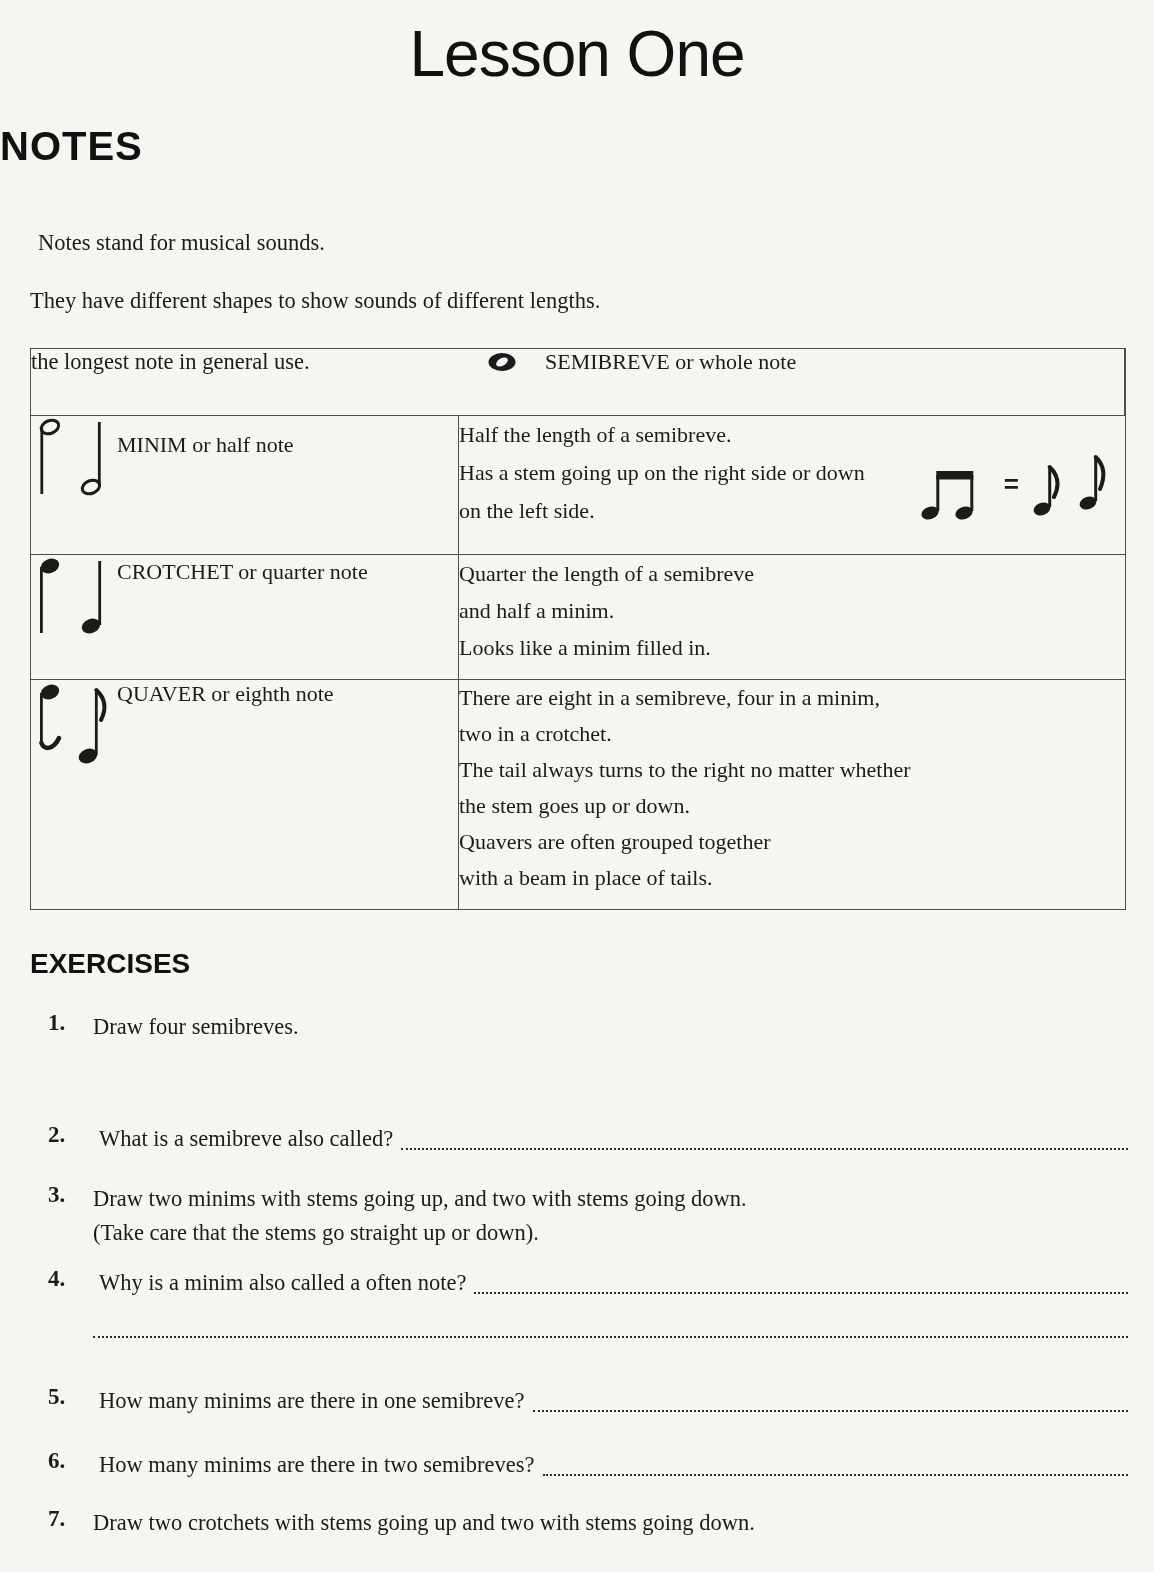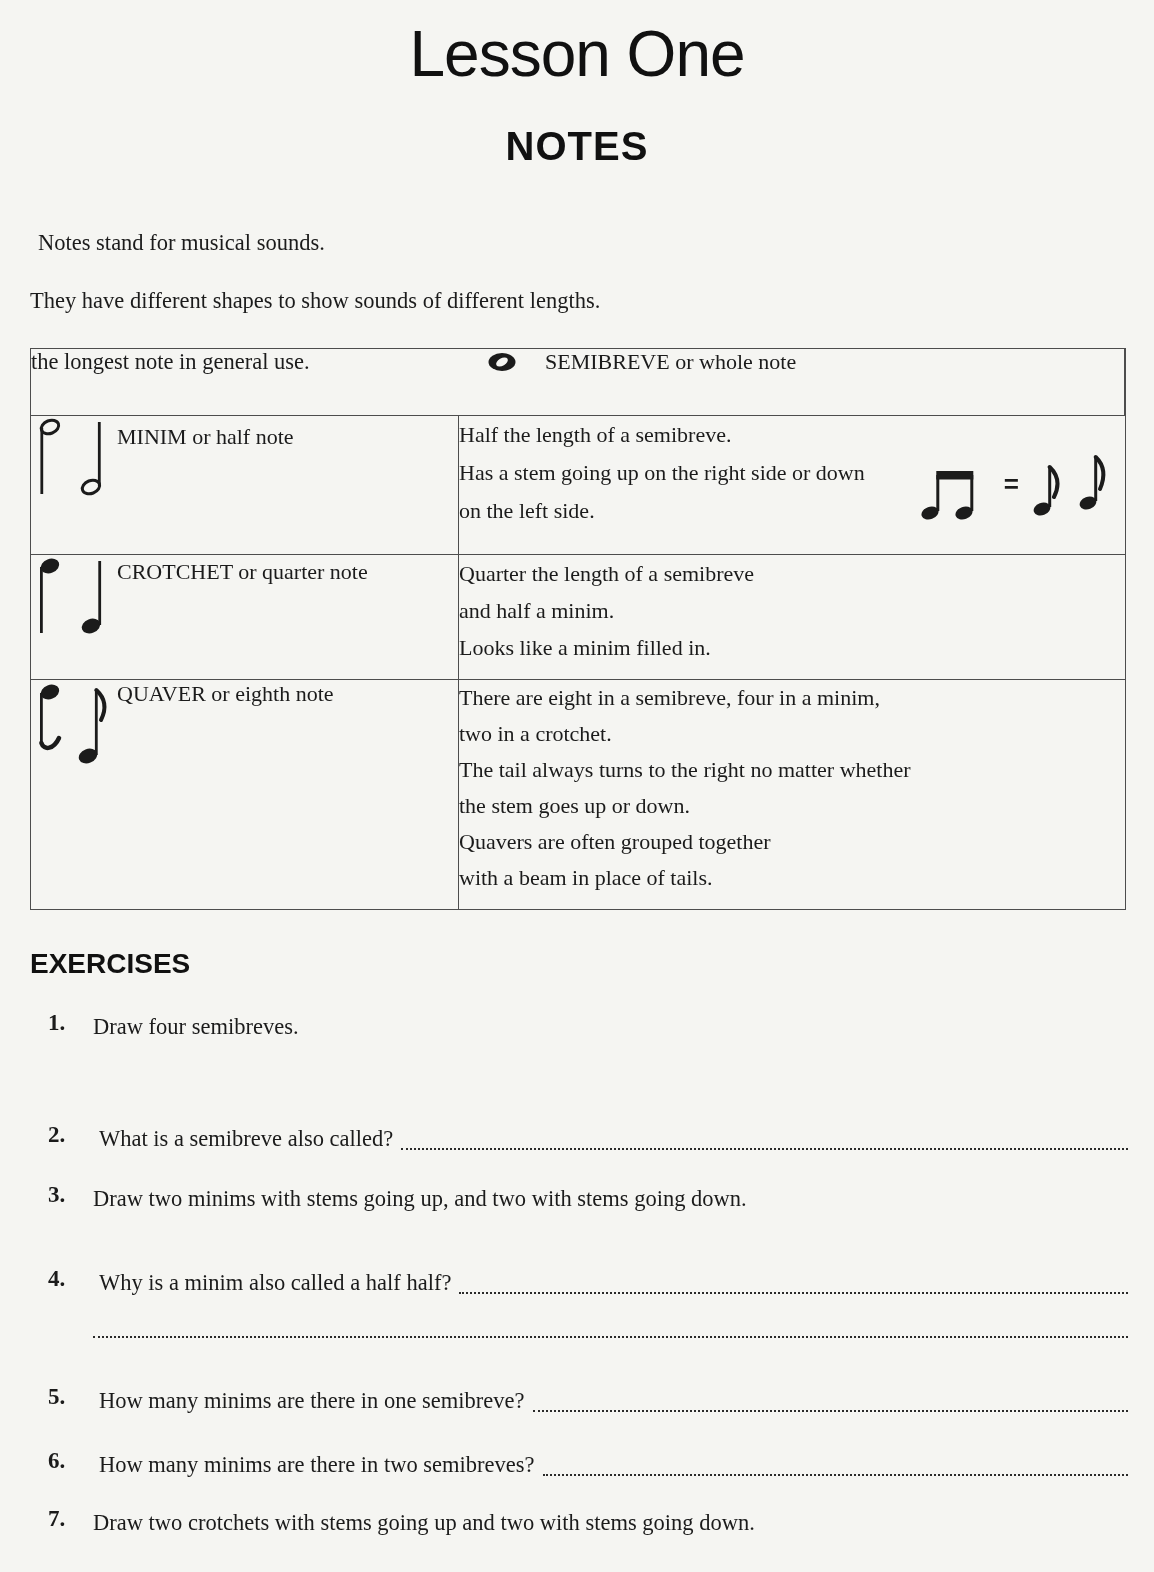--- a/index.html
+++ b/index.html
@@ -16,21 +16,21 @@
   
   .title{
     position:absolute;top:22px;left:0;width:1154px;
     text-align:center;
     font-family:"Liberation Sans","DejaVu Sans",sans-serif;
     font-weight:normal;font-size:64px;line-height:1;
     letter-spacing:-1px;color:#111;
   }
   .subtitle{
     position:absolute;top:126px;left:0;width:1154px;
-    text-align:center;
+    text-align:left;
     font-family:"Liberation Sans","DejaVu Sans",sans-serif;
     font-weight:bold;font-size:40px;line-height:1;
     letter-spacing:1px;color:#111;
   }
   .intro{position:absolute;left:30px;font-size:22.5px;line-height:1.3;}
   .intro.p1{top:228px;margin-left:8px;}
   .intro.p2{top:286px;}
 
   
   .note-table{
@@ -40,21 +40,21 @@
     grid-template-columns:428px 1fr;
     grid-template-rows:66px 139px 125px 230px;
     background:transparent;
     box-sizing:border-box;
   }
   .cell{box-sizing:border-box;}
   .cl{border-right:1.4px solid #4d4d4d;display:flex;}
   .rowline{border-top:1.2px solid #4d4d4d;}
   .sym{width:86px;flex:none;display:flex;justify-content:center;}
   .name{font-size:22px;white-space:nowrap;}
-  .r2 .name{margin-top:8px;}
+  .r2 .name{margin-top:16px;}
   .r3 .name{margin-top:4px;}
   .r4 .name{margin-top:1px;}
   .desc{font-size:22px;white-space:pre-line;}
   .r1 .desc{font-size:22.5px;}
   .r2 .desc{line-height:38px;}
   .r3 .desc{line-height:37px;}
   .r4 .desc{line-height:36px;}
 
   .equation{
     position:absolute;top:102px;right:14px;
@@ -214,28 +214,29 @@
         <span class="qtext">What is a semibreve also called?</span>
         <span class="dots"></span>
       </span>
     </span>
   </div>
 
   <div class="ex ex3">
     <span class="num">3.</span>
     <span class="body">
       <span>Draw two minims with stems going up, and two with stems going down.</span><br>
+      <span>(Take care that the stems go straight up or down).</span>
     </span>
   </div>
 
   <div class="ex ex4">
     <span class="num">4.</span>
     <span class="body">
       <span class="qline">
-        <span class="qtext">Why is a minim also called a half half?</span>
+        <span class="qtext">Why is a minim also called a often note?</span>
         <span class="dots"></span>
       </span>
       <div class="dots-full"></div>
     </span>
   </div>
 
   <div class="ex ex5">
     <span class="num">5.</span>
     <span class="body">
       <span class="qline">

